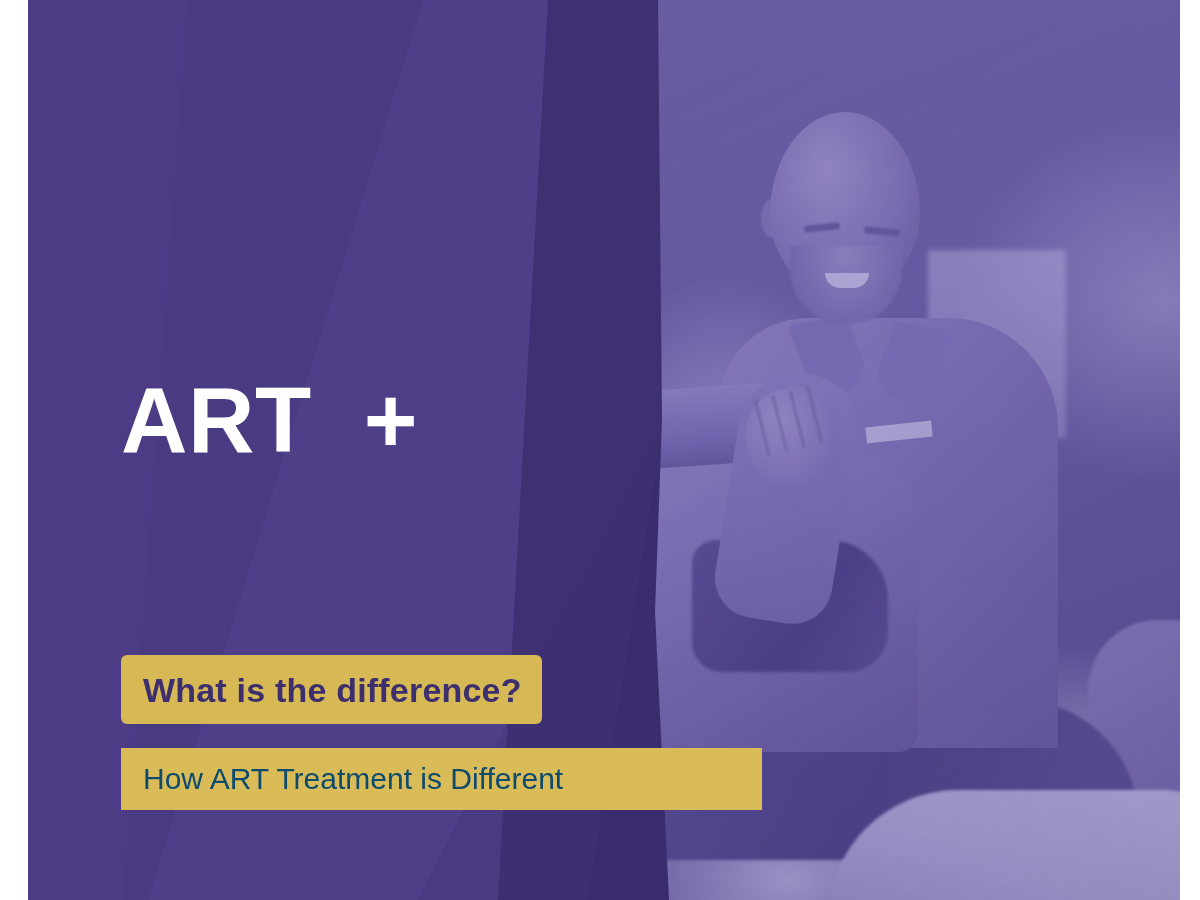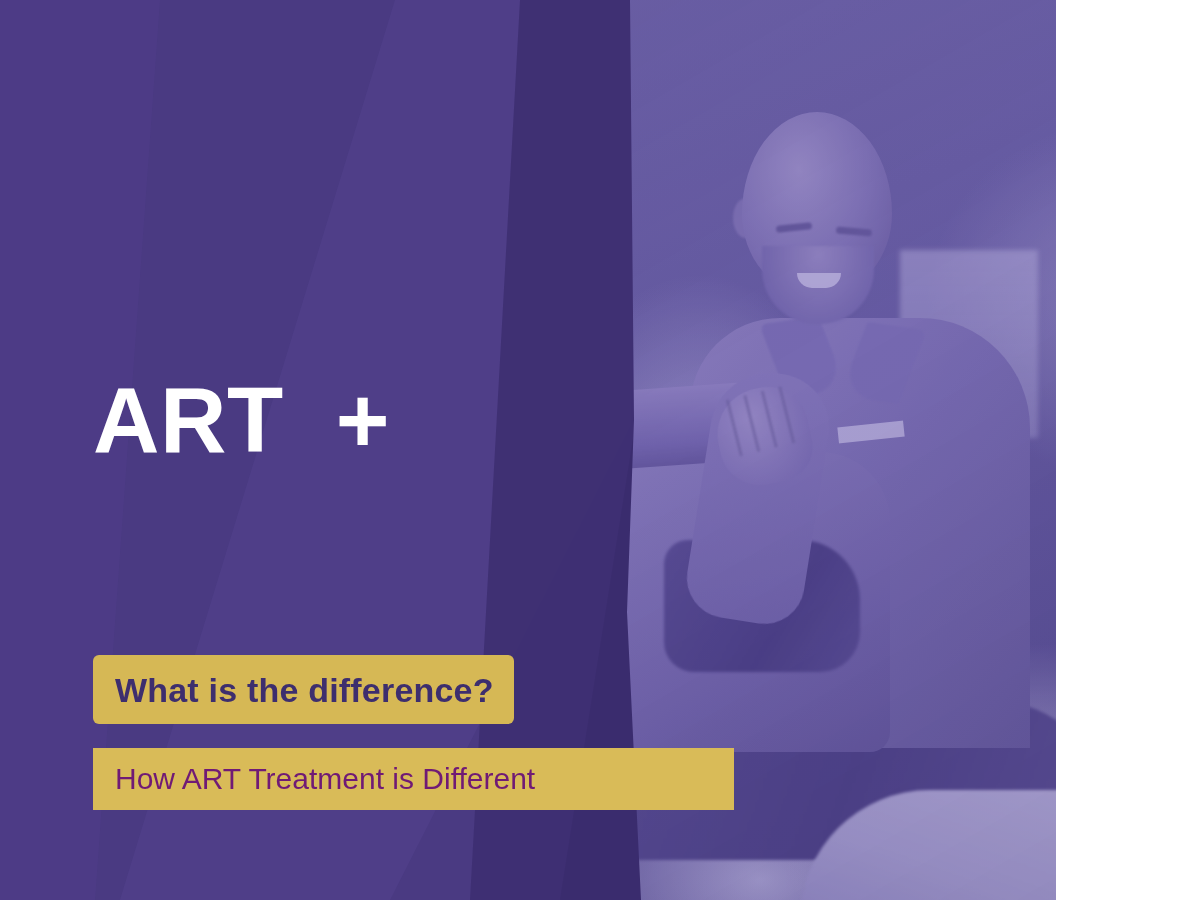--- a/index.html
+++ b/index.html
@@ -6,24 +6,25 @@
     margin: 0;
     padding: 0;
     background: #ffffff;
   }
   body {
     font-family: "Liberation Sans", sans-serif;
   }
 
   .slide {
     position: relative;
-    width: 1056px;
+    width: 1152px;
     height: 900px;
     overflow: hidden;
     background: #4a3a82;
+    margin-left: 28px;
   }
 
   
   .photo-layer {
     position: absolute;
     inset: 0;
     clip-path: polygon(630px 0, 1200px 0, 1200px 900px, 641px 900px, 627px 612px, 634px 420px);
     overflow: hidden;
   }
   .photo-art {
@@ -271,21 +272,21 @@
     font-weight: bold;
     line-height: 1;
     padding: 18px 20px 17px 22px;
     letter-spacing: 0.2px;
     white-space: nowrap;
     border-radius: 6px;
   }
   .cta-secondary {
     display: inline-block;
     background: #d9bb58;
-    color: #701a75;
+    color: #0c4a6e;
     font-size: 30px;
     font-weight: normal;
     line-height: 1;
     padding: 16px 22px 16px 22px;
     margin-top: 24px;
     white-space: nowrap;
     width: 641px;
     box-sizing: border-box;
   }
 </style>

